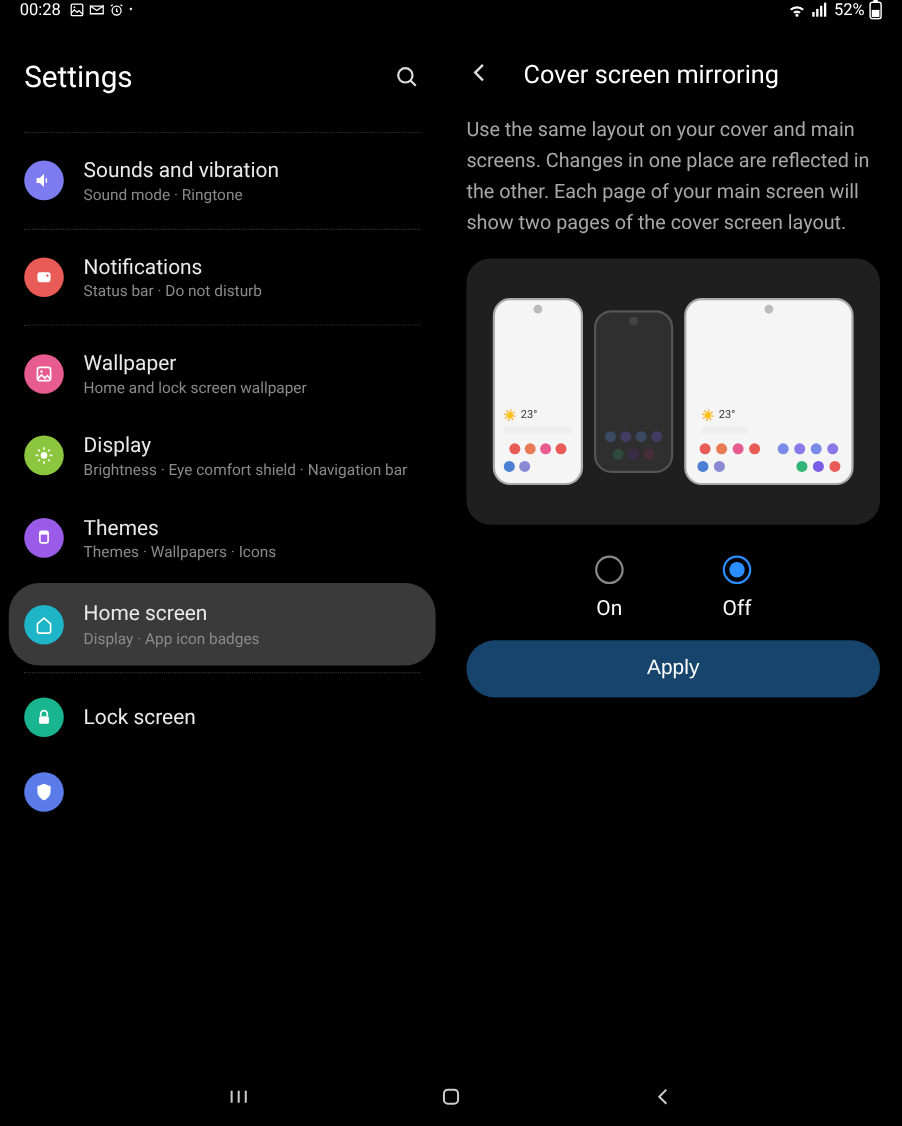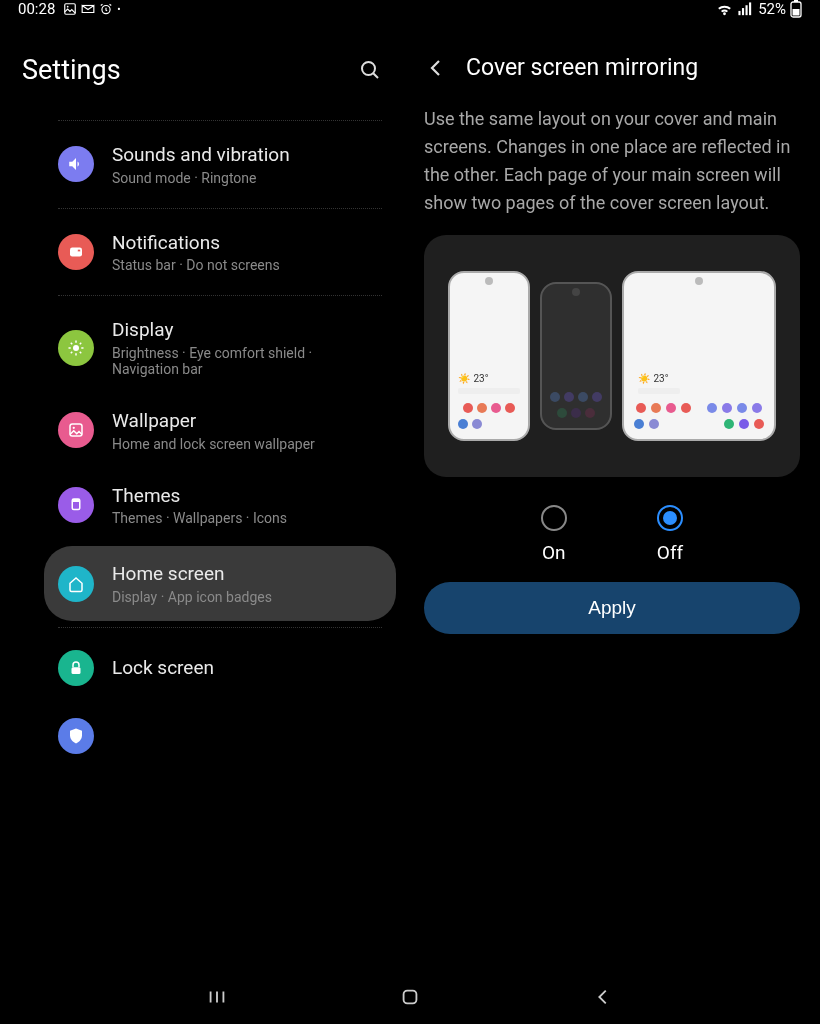--- a/index.html
+++ b/index.html
@@ -10,28 +10,28 @@
   .status-right { display: flex; align-items: center; gap: 4px; font-size: 15px; }
   .status-icons { display: flex; gap: 4px; align-items: center; }
   .status-dot { font-size: 10px; }
   .content { display: flex; flex: 1; overflow: hidden; }
   .left-pane { width: 404px; display: flex; flex-direction: column; padding: 0; }
   .right-pane { flex: 1; display: flex; flex-direction: column; padding: 0 20px 0 20px; }
   .settings-header { display: flex; align-items: center; justify-content: space-between; padding: 20px 22px 28px 22px; }
   .settings-title { font-size: 27px; font-weight: 400; }
   .search-icon { width: 24px; height: 24px; }
   .divider { border: none; border-top: 1px dotted #333; margin: 6px 22px; }
-  .settings-list { flex: 1; overflow-y: auto; margin-left: 36px; }
+  .settings-list { flex: 1; overflow-y: auto; }
   .setting-item { display: flex; align-items: center; padding: 16px 22px; cursor: pointer; }
   .setting-item.selected { background: #3a3a3a; border-radius: 28px; margin: 4px 8px; padding: 16px 14px; }
   .setting-icon { width: 36px; height: 36px; border-radius: 50%; display: flex; align-items: center; justify-content: center; margin-right: 18px; flex-shrink: 0; }
   .setting-text { display: flex; flex-direction: column; }
   .setting-title { font-size: 19px; color: #eaeaea; line-height: 1.3; }
   .setting-sub { font-size: 14px; color: #8a8a8a; margin-top: 2px; }
-  .right-header { display: flex; align-items: center; padding: 20px 0 20px 0; gap: 18px; }
+  .right-header { display: flex; padding: 20px 0 20px 0; gap: 28px; }
   .back-icon { width: 24px; height: 24px; }
   .right-title { font-size: 23px; }
   .description { font-size: 18px; color: #a8a8a8; line-height: 1.55; padding: 4px 0 18px 0; }
   .preview-box { background: #1f1f1f; border-radius: 22px; padding: 36px 14px; display: flex; justify-content: center; align-items: center; gap: 10px; }
   .phone-mock { border: 2px solid #aaa; border-radius: 16px; background: #f5f5f5; display: flex; flex-direction: column; overflow: hidden; position: relative; }
   .phone-mock .notch { position:absolute; top:4px; left:50%; transform:translateX(-50%); width:8px; height:8px; background:#bbb; border-radius:50%; }
   .phone-a { width: 82px; height: 170px; }
   .phone-b { width: 72px; height: 148px; background: #2f2f2f; border-color: #555; }
   .phone-c { width: 154px; height: 170px; }
   .ph-pad { flex:1; }
@@ -119,24 +119,37 @@
           <hr class="divider">
           <div class="setting-item">
     <div class="setting-icon" style="background:#e85b56">
               <svg width="18" height="18" viewBox="0 0 24 24" fill="#fff">
                 <rect x="4" y="6" width="16" height="12" rx="3"></rect>
                 <circle cx="16" cy="10" r="2" fill="#e85b56" stroke="#fff" stroke-width="1"></circle>
               </svg>
             </div>
     <div class="setting-text">
       <span class="setting-title">Notifications</span>
-      <span class="setting-sub">Status bar · Do not screens</span>
+      <span class="setting-sub">Status bar · Do not disturb</span>
     </div>
   </div>
           <hr class="divider">
+          <div class="setting-item">
+    <div class="setting-icon" style="background:#e85b8f">
+              <svg width="18" height="18" viewBox="0 0 24 24" fill="#fff">
+                <rect x="4" y="4" width="16" height="16" rx="3" fill="none" stroke="#fff" stroke-width="2"></rect>
+                <circle cx="9" cy="9" r="1.5"></circle>
+                <path d="M4 18l5-5 4 4 3-3 4 4" fill="none" stroke="#fff" stroke-width="2"></path>
+              </svg>
+            </div>
+    <div class="setting-text">
+      <span class="setting-title">Wallpaper</span>
+      <span class="setting-sub">Home and lock screen wallpaper</span>
+    </div>
+  </div>
           <div class="setting-item">
     <div class="setting-icon" style="background:#8cc63f">
               <svg width="18" height="18" viewBox="0 0 24 24" fill="#fff">
                 <circle cx="12" cy="12" r="4"></circle>
                 <g stroke="#fff" stroke-width="2">
                   <line x1="12" y1="2" x2="12" y2="5"></line>
                   <line x1="12" y1="19" x2="12" y2="22"></line>
                   <line x1="2" y1="12" x2="5" y2="12"></line>
                   <line x1="19" y1="12" x2="22" y2="12"></line>
                   <line x1="5" y1="5" x2="7" y2="7"></line>
@@ -145,33 +158,20 @@
                   <line x1="17" y1="7" x2="19" y2="5"></line>
                 </g>
               </svg>
             </div>
     <div class="setting-text">
       <span class="setting-title">Display</span>
       <span class="setting-sub">Brightness · Eye comfort shield · Navigation bar</span>
     </div>
   </div>
           <div class="setting-item">
-    <div class="setting-icon" style="background:#e85b8f">
-              <svg width="18" height="18" viewBox="0 0 24 24" fill="#fff">
-                <rect x="4" y="4" width="16" height="16" rx="3" fill="none" stroke="#fff" stroke-width="2"></rect>
-                <circle cx="9" cy="9" r="1.5"></circle>
-                <path d="M4 18l5-5 4 4 3-3 4 4" fill="none" stroke="#fff" stroke-width="2"></path>
-              </svg>
-            </div>
-    <div class="setting-text">
-      <span class="setting-title">Wallpaper</span>
-      <span class="setting-sub">Home and lock screen wallpaper</span>
-    </div>
-  </div>
-          <div class="setting-item">
     <div class="setting-icon" style="background:#9a5ce8">
               <svg width="18" height="18" viewBox="0 0 24 24" fill="#fff">
                 <rect x="7" y="4" width="10" height="14" rx="2" fill="none" stroke="#fff" stroke-width="2"></rect>
                 <rect x="7" y="4" width="10" height="4" fill="#fff"></rect>
               </svg>
             </div>
     <div class="setting-text">
       <span class="setting-title">Themes</span>
       <span class="setting-sub">Themes · Wallpapers · Icons</span>
     </div>

